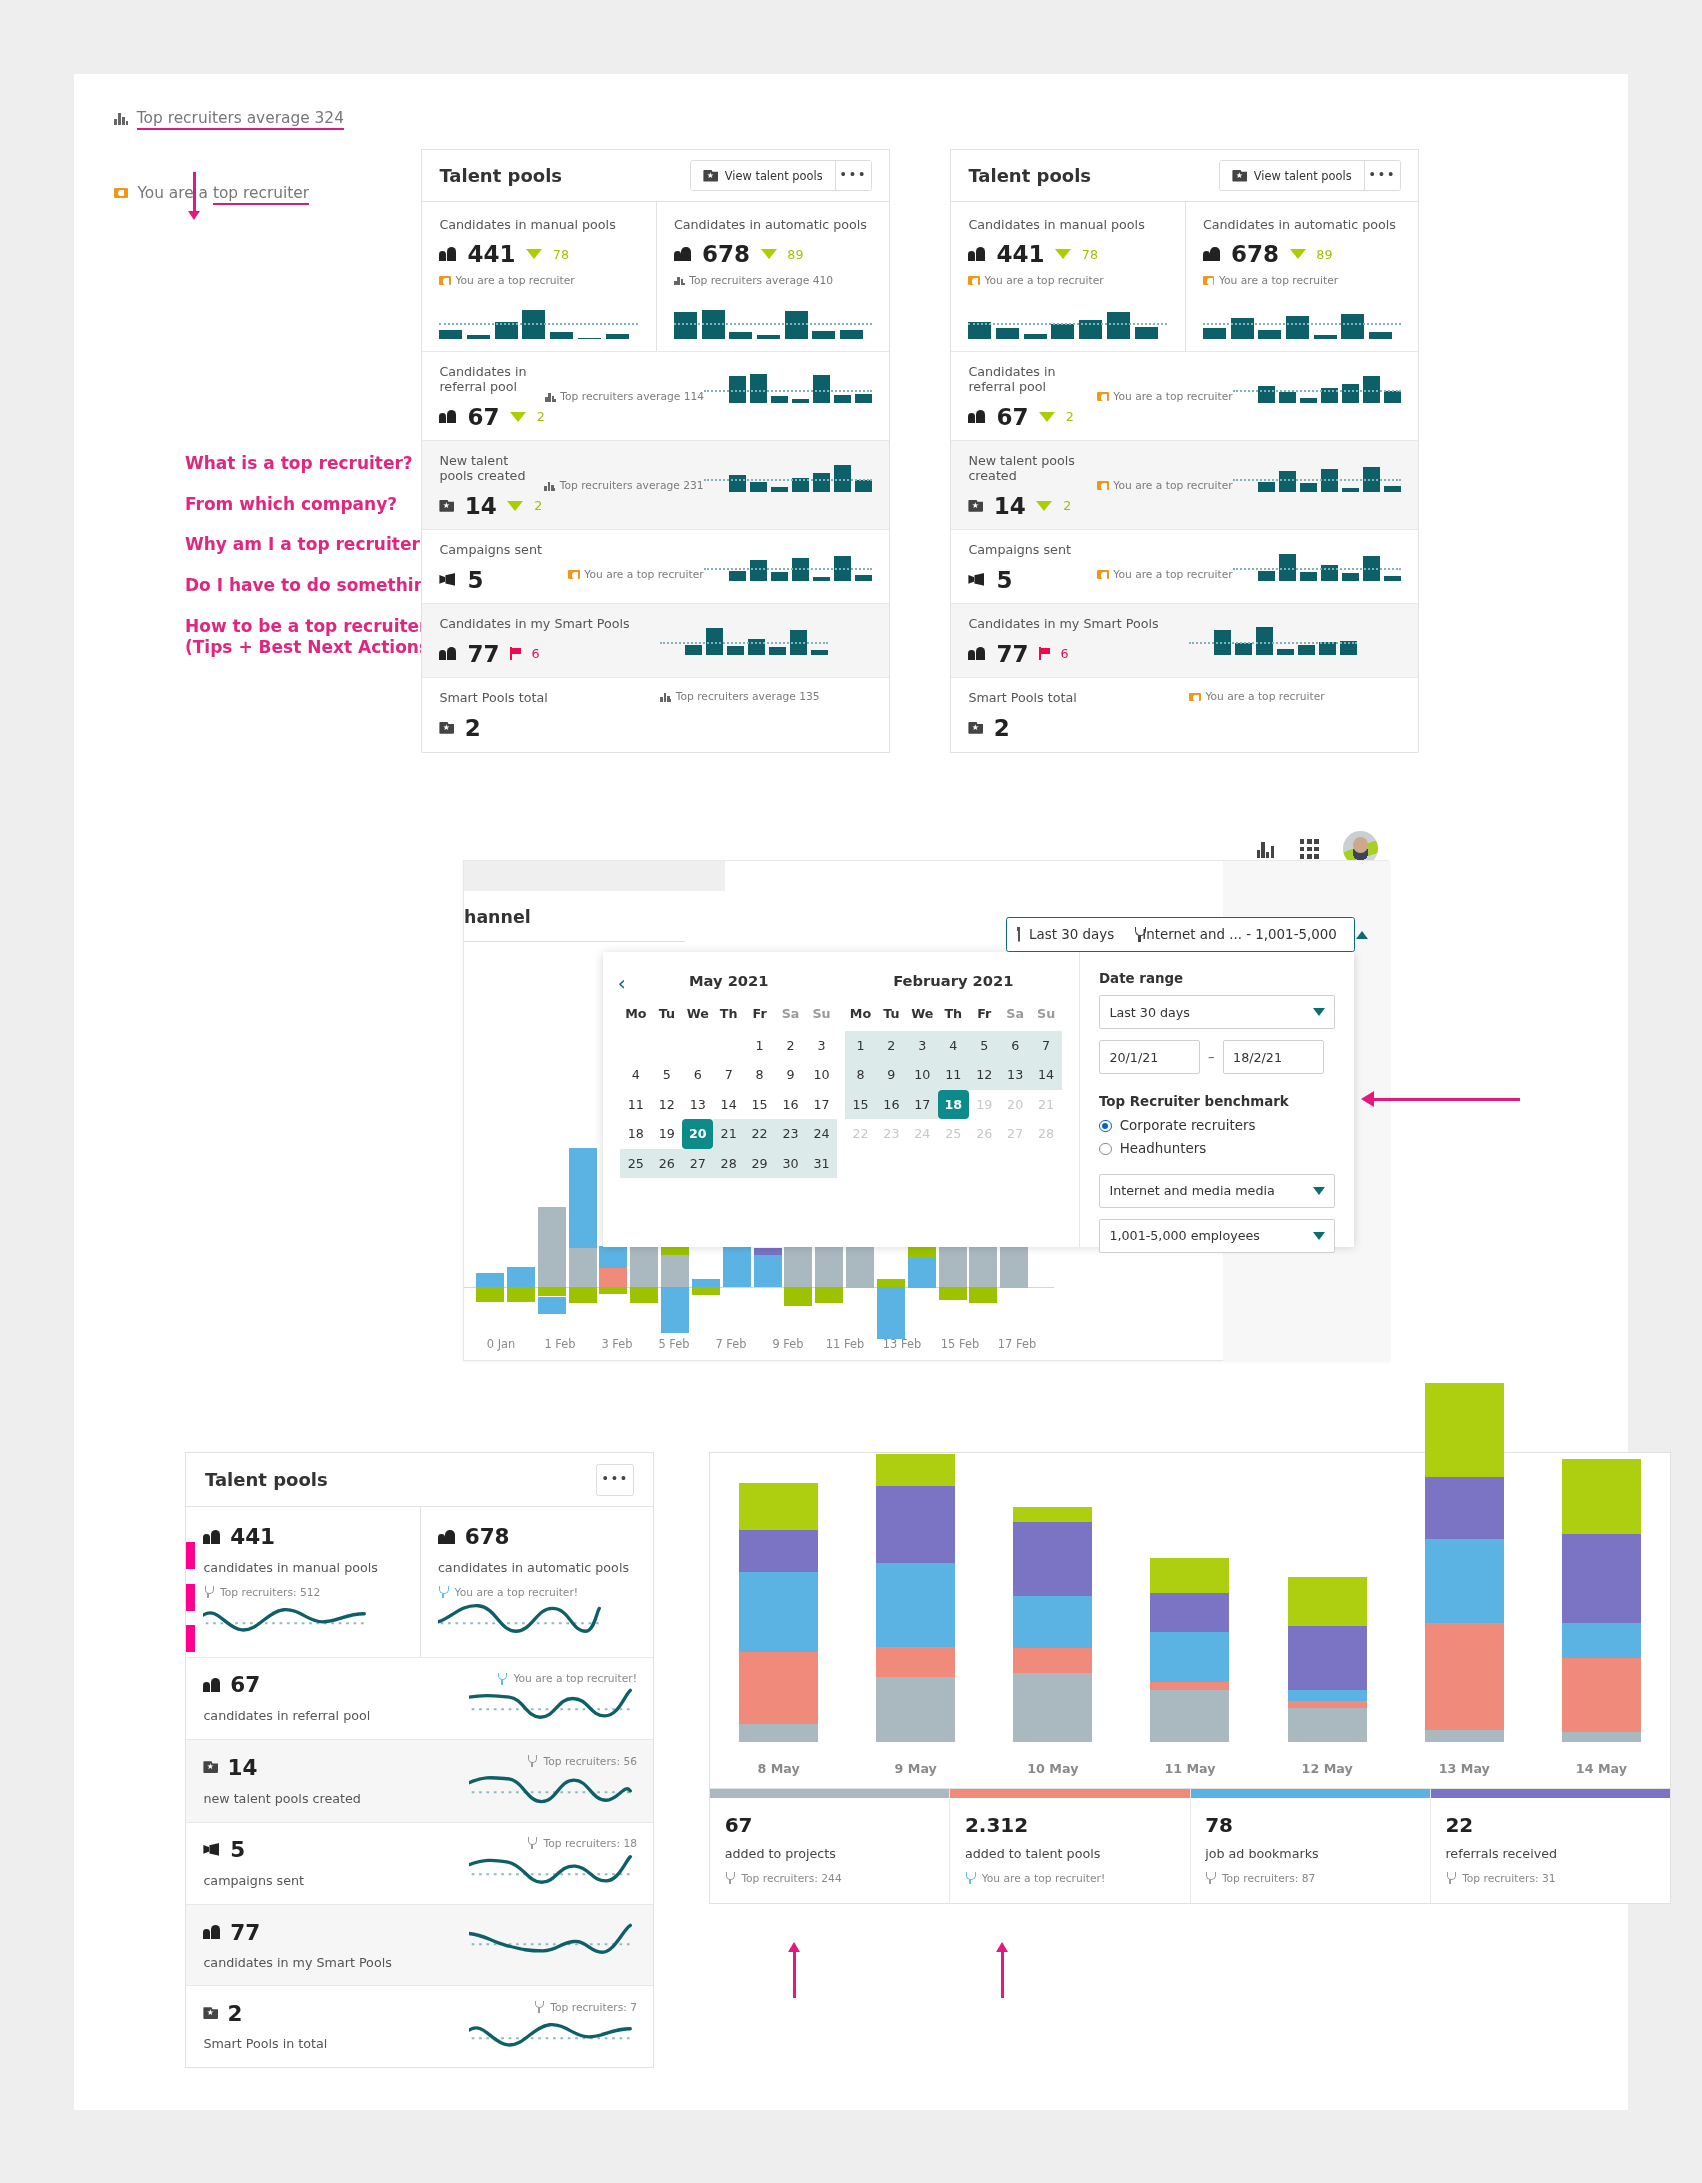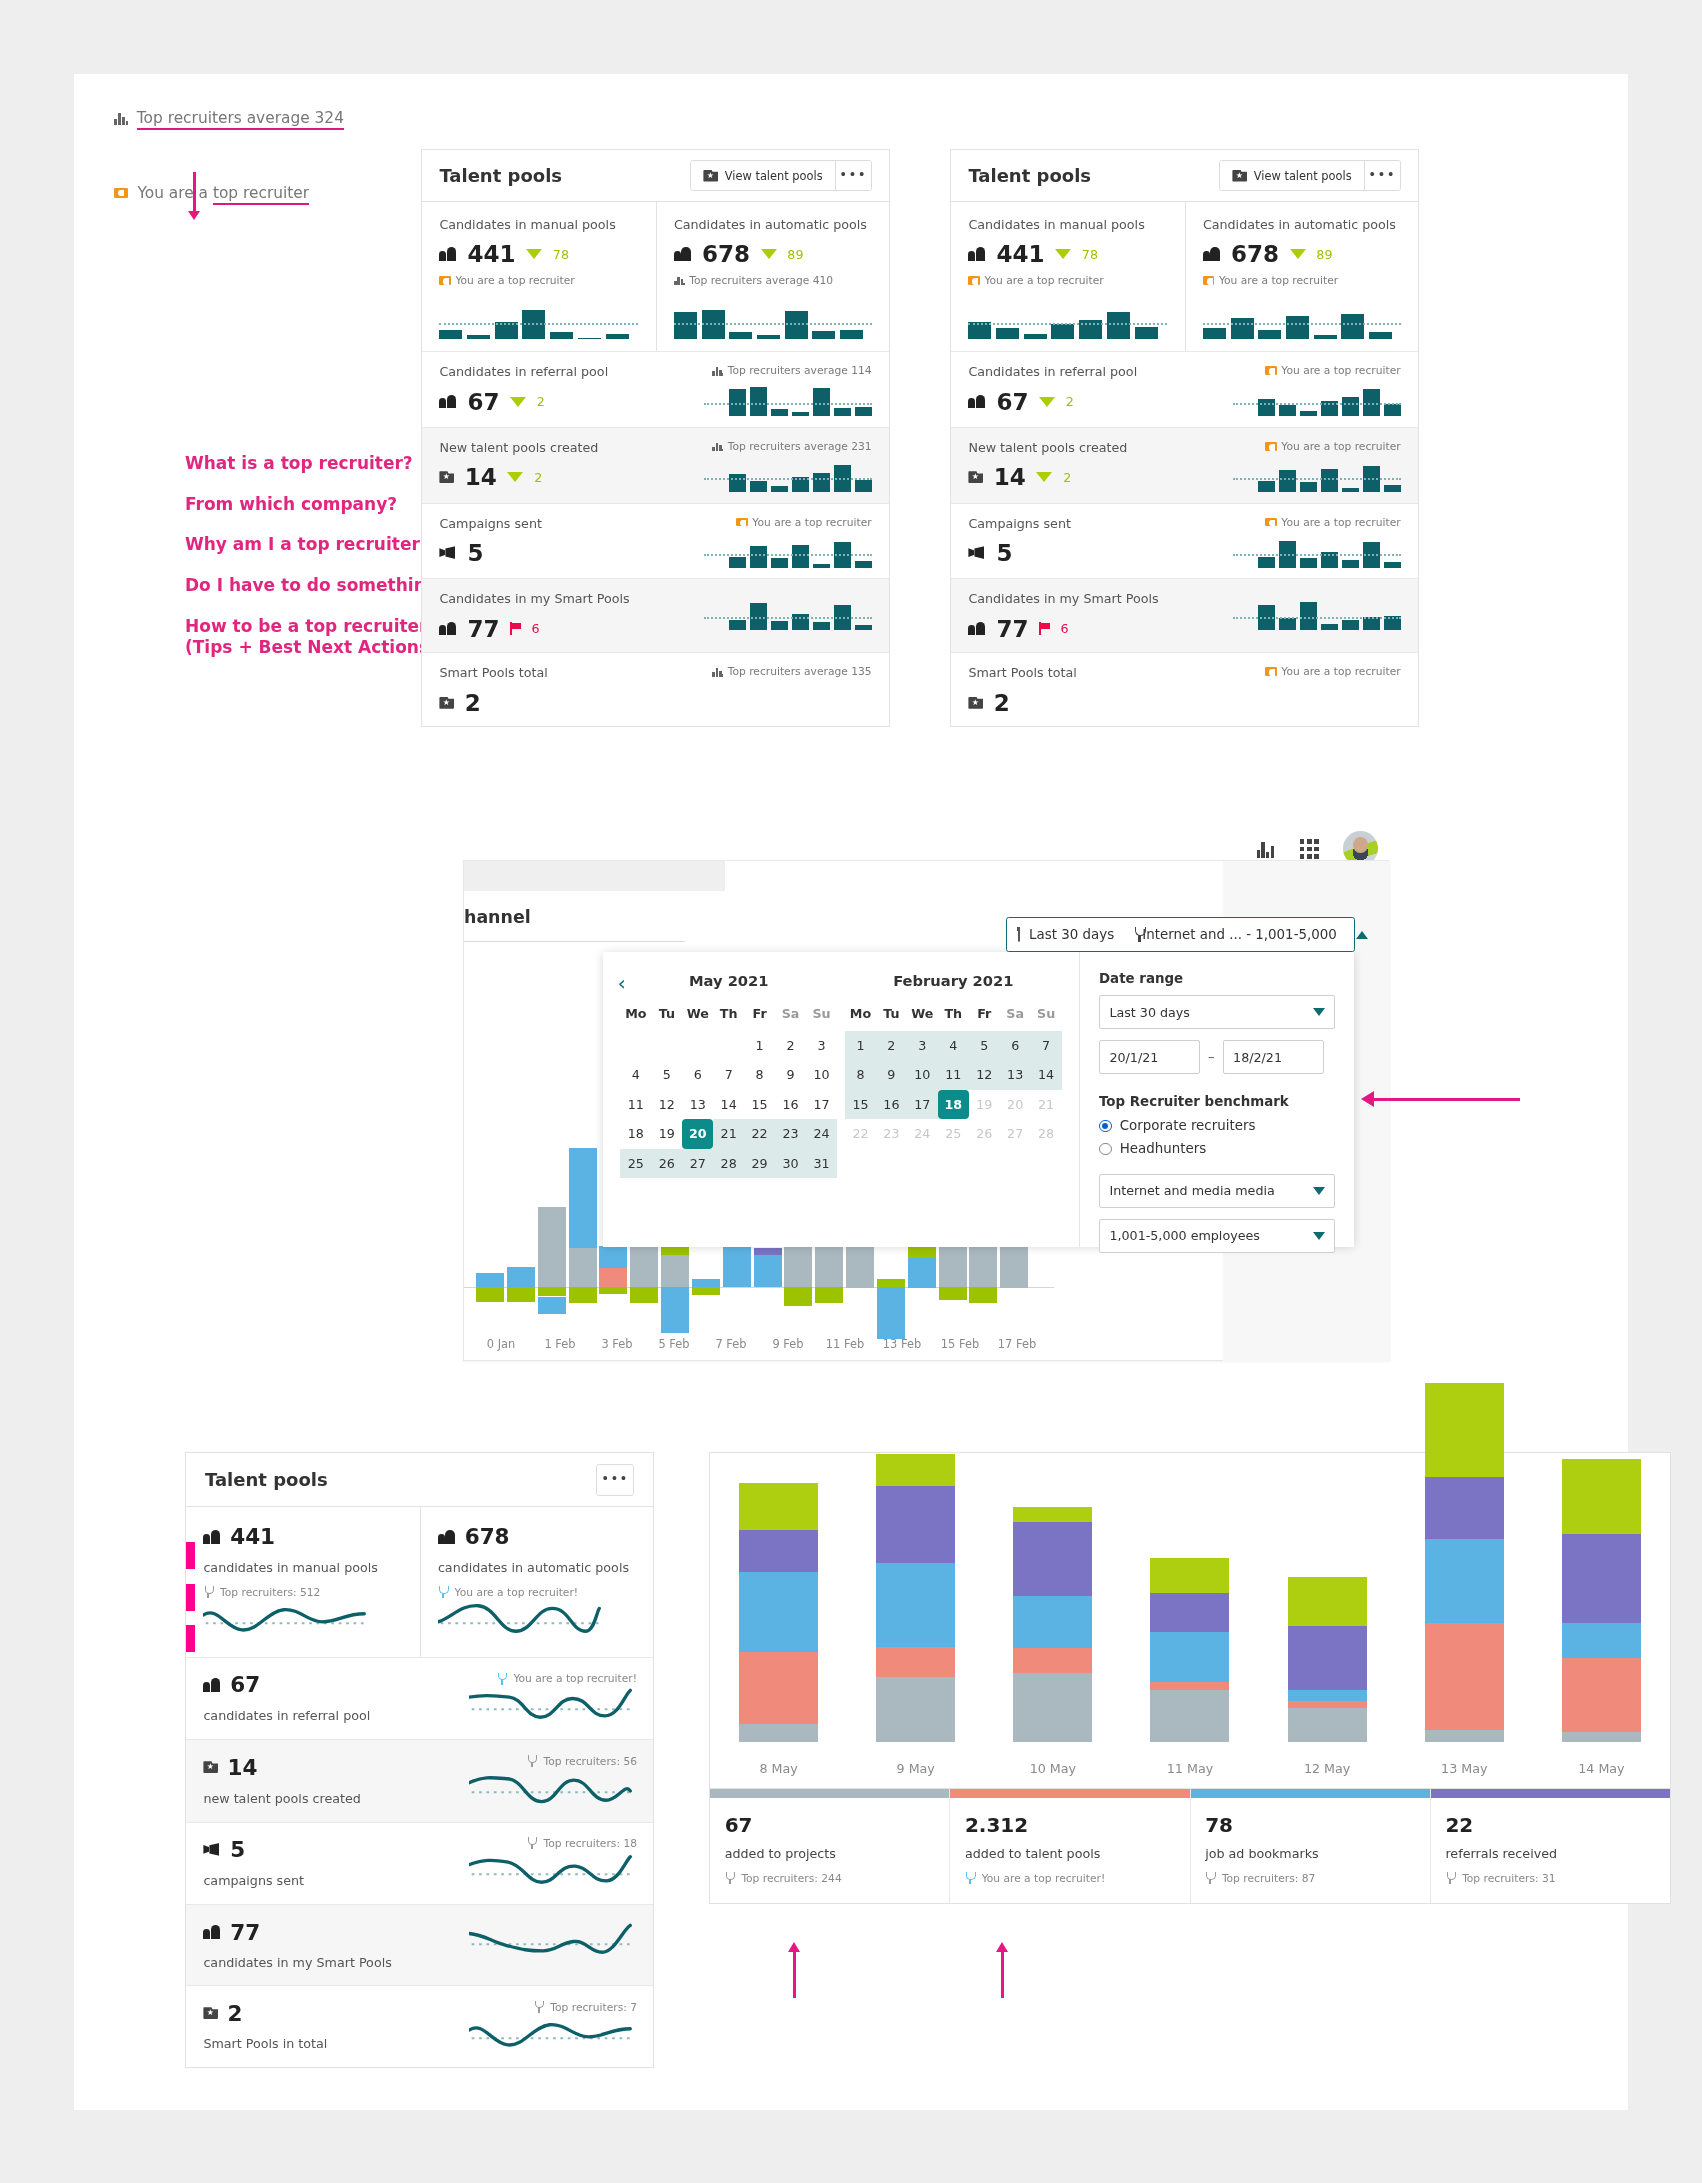--- a/index.html
+++ b/index.html
@@ -92,21 +92,21 @@
     position:absolute; left:0; right:0; top:23px; height:0;
     border-top: 2px dotted #7fb3b8;
   }
   .spark b { display:block; width:23px; background:#0d6068; }
   .kpi-rows .kpi-row {
     display:flex; align-items:flex-start; justify-content:space-between;
     padding: 12px 17.4px 10.7px 17.4px; border-top: 0.7px solid #e8e8e8;
   }
   .kpi-rows .kpi-row.alt { background: #f5f5f5; }
   .kpi-row-left { width: 221px; }
-  .kpi-row-right { flex:1; display:flex; flex-direction:column; align-items:flex-end;}
+  .kpi-row-right { flex:1; display:flex; flex-direction:row; align-items:flex-end;}
   .row-note { display:flex; align-items:center; gap:4.7px; font-size:10.7px; color:#7b7b7b; white-space:nowrap;}
   .spark-sm { display:flex; align-items:flex-end; gap:4px; height:31px; margin-top:8px; position:relative; width: 168px; justify-content:flex-end;}
   .spark-sm .dash { position:absolute; left:0; right:0; top:17.4px; border-top:2px dotted #7fb3b8;}
   .spark-sm b { display:block; width:17px; background:#0d6068;}
 
   
   .mid { position:absolute; left:0; top:744px; width:100%; height:556px; }
   .mid-toolbar {
     position:absolute; right: 250px; top: 13.4px; display:flex; align-items:center; gap:24px;
   }
@@ -225,21 +225,21 @@
 
   
   #br-card { position:absolute; left: 635px; top: 1378px; width: 962px; background:#fff; border:0.7px solid #e2e2e2;}
   .br-head { padding: 17.4px 23px 19px 23px; border-bottom:0.7px solid #e2e2e2;}
   .br-title { font-size:18px; font-weight:700; color:#333;}
   .br-plotwrap { position:relative; height: 335px; }
   .br-bars { position:absolute; left:0; right:0; bottom: 46px; top: 20px; display:flex; }
   .br-col { flex:1; display:flex; flex-direction:column; justify-content:flex-end; align-items:center;}
   .br-stack { width: 79px; display:flex; flex-direction:column-reverse;}
   .br-stack b { display:block; width:100%; }
-  .br-xlab { position:absolute; left:0; right:0; bottom: 12px; display:flex;}
+  .br-xlab { position:absolute; left:0; right:0; bottom: 12px; display:flex;font-weight:bold;}
   .br-xlab span{ flex:1; text-align:center; font-size:12.7px; color:#8a8a8a;}
   .br-legend { display:flex; border-top:0.7px solid #e2e2e2;}
   .br-leg-cell { flex:1; padding: 0; border-right:0.7px solid #e8e8e8; }
   .br-leg-cell:last-child{ border-right:none;}
   .br-leg-bar { height: 9.4px; }
   .br-leg-body { padding: 14.7px 14.7px 17.4px 14.7px; }
   .br-leg-val { font-size:20px; font-weight:700; color:#222; margin-bottom: 9.4px;}
   .br-leg-lbl { font-size:12.7px; color:#444; margin-bottom: 10.7px;}
   .arrow-up { position:absolute; width:2.7px; height:47px; background:#e5187f;}
   .arrow-up::before{ content:""; position:absolute; left:-5.4px; top:-8.7px;

